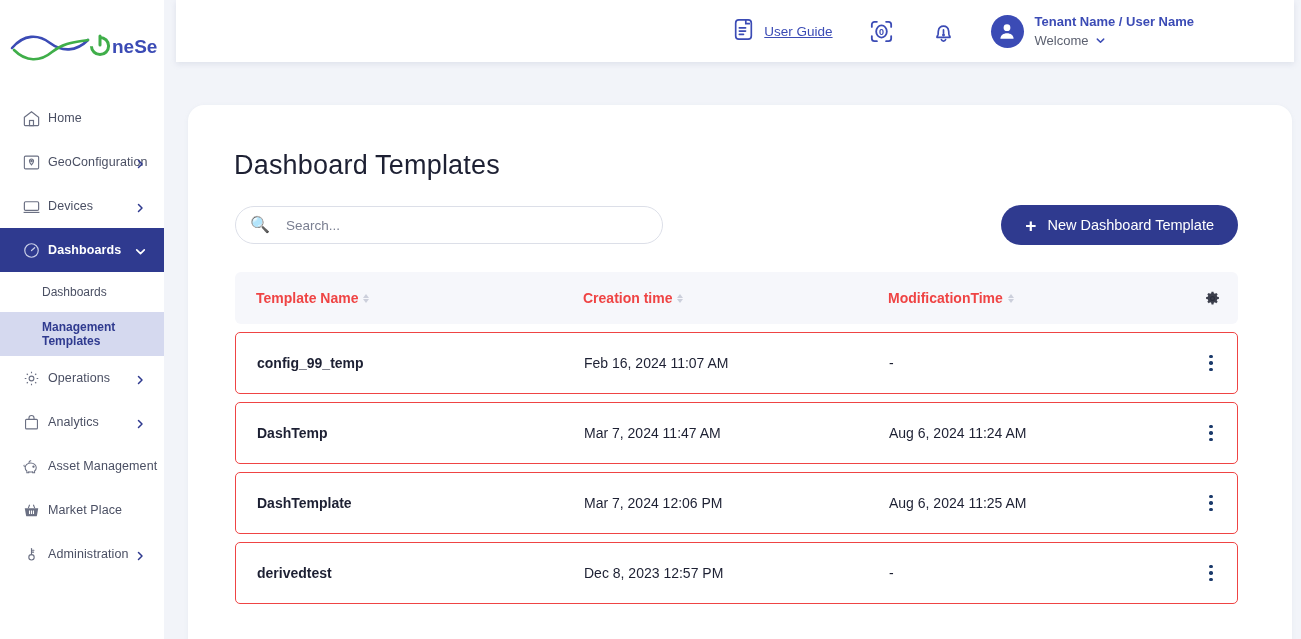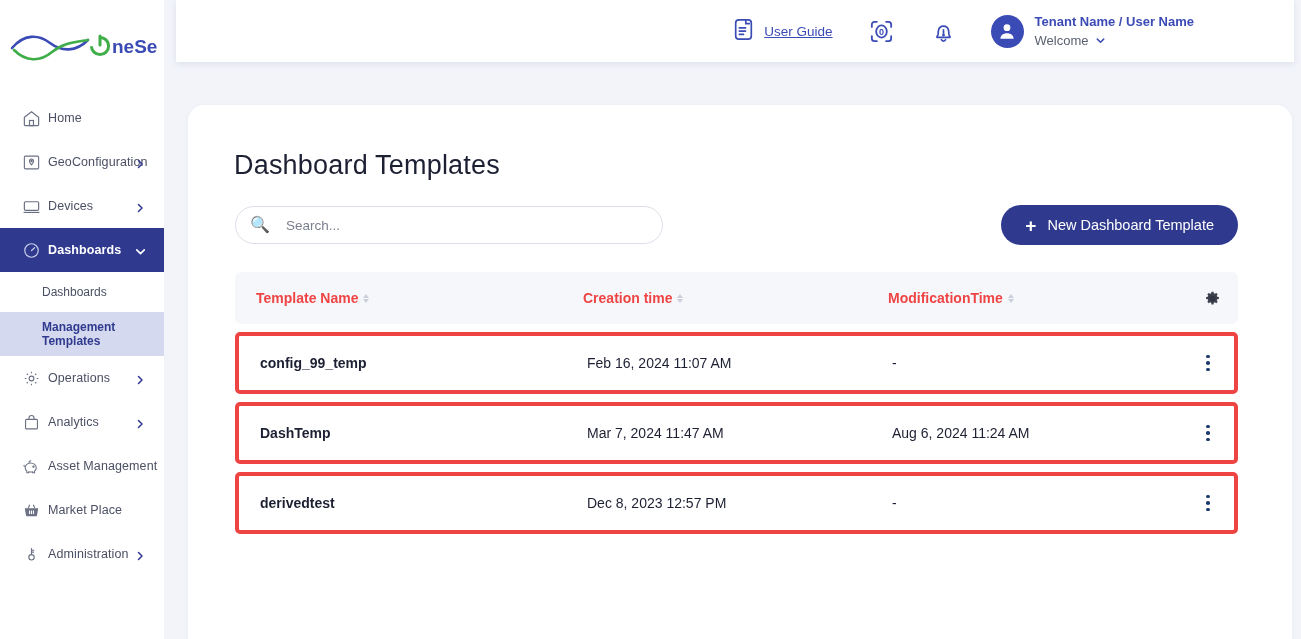--- a/index.html
+++ b/index.html
@@ -173,21 +173,21 @@
     border-right: 3px solid transparent;
   }
   .sort-ind .up   { border-bottom: 4px solid #9aa0b5; }
   .sort-ind .down { border-top: 4px solid #9aa0b5; }
 
   .trow {
     display: flex; align-items: center;
     height: 62px;
     margin-top: 8px;
     background: #fff;
-    border: 4px solid #ef4444;
+    border: 1px solid #ef4444;
     border-radius: 5px;
     padding-left: 21px;
   }
   .td { font-size: 14px; color: #1d2033; }
   .td.name { font-weight: 600; }
   .kebab { display: flex; flex-direction: column; gap: 3px; cursor: pointer; }
   .kebab i {
     display: block; width: 3.5px; height: 3.5px;
     border-radius: 50%; background: #1b3a6b;
   }
@@ -475,20 +475,32 @@
         <div class="td col-modified">Aug 6, 2024 11:24 AM</div>
         <div class="col-actions">
           <span class="kebab">
               <i></i>
               <i></i>
               <i></i>
             </span>
         </div>
       </div>
 
+      <div class="trow">
+        <div class="td name col-name">DashTemplate</div>
+        <div class="td col-created">Mar 7, 2024 12:06 PM</div>
+        <div class="td col-modified">Aug 6, 2024 11:25 AM</div>
+        <div class="col-actions">
+          <span class="kebab">
+              <i></i>
+              <i></i>
+              <i></i>
+            </span>
+        </div>
+      </div>
 
       <div class="trow">
         <div class="td name col-name">derivedtest</div>
         <div class="td col-created">Dec 8, 2023 12:57 PM</div>
         <div class="td col-modified">-</div>
         <div class="col-actions">
           <span class="kebab">
               <i></i>
               <i></i>
               <i></i>

